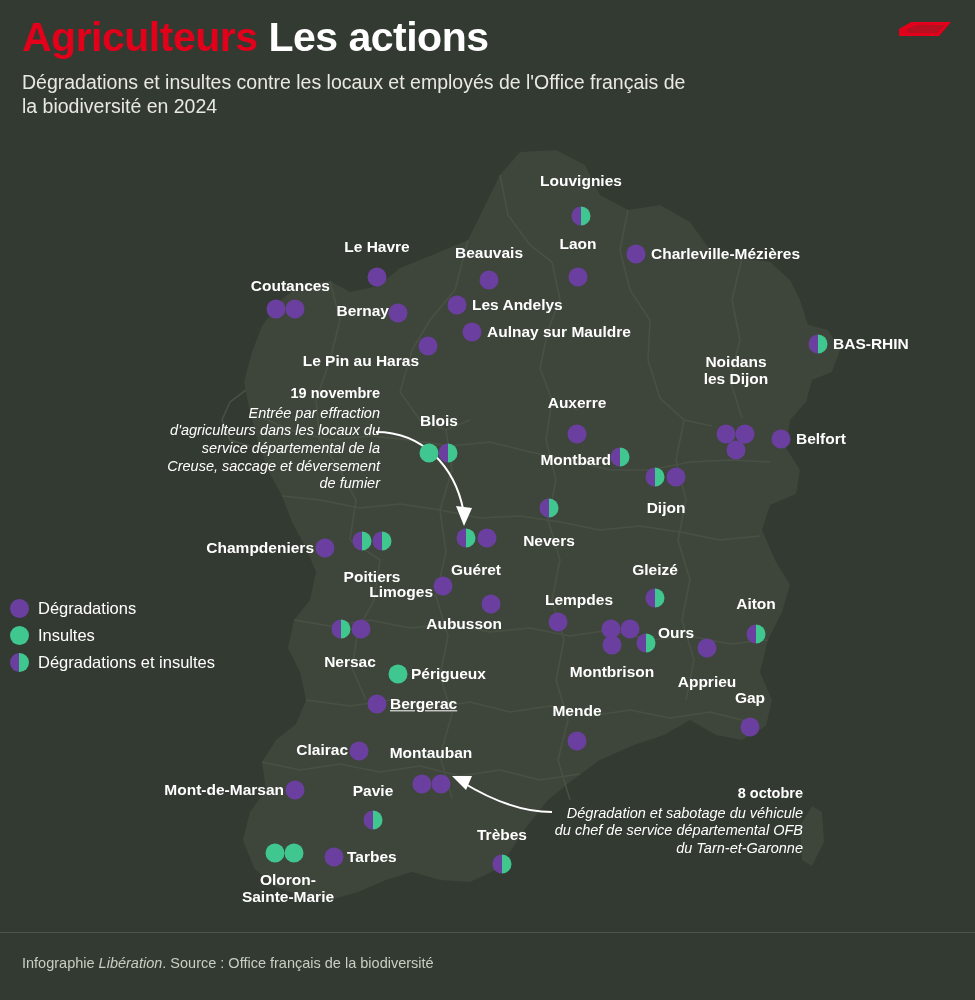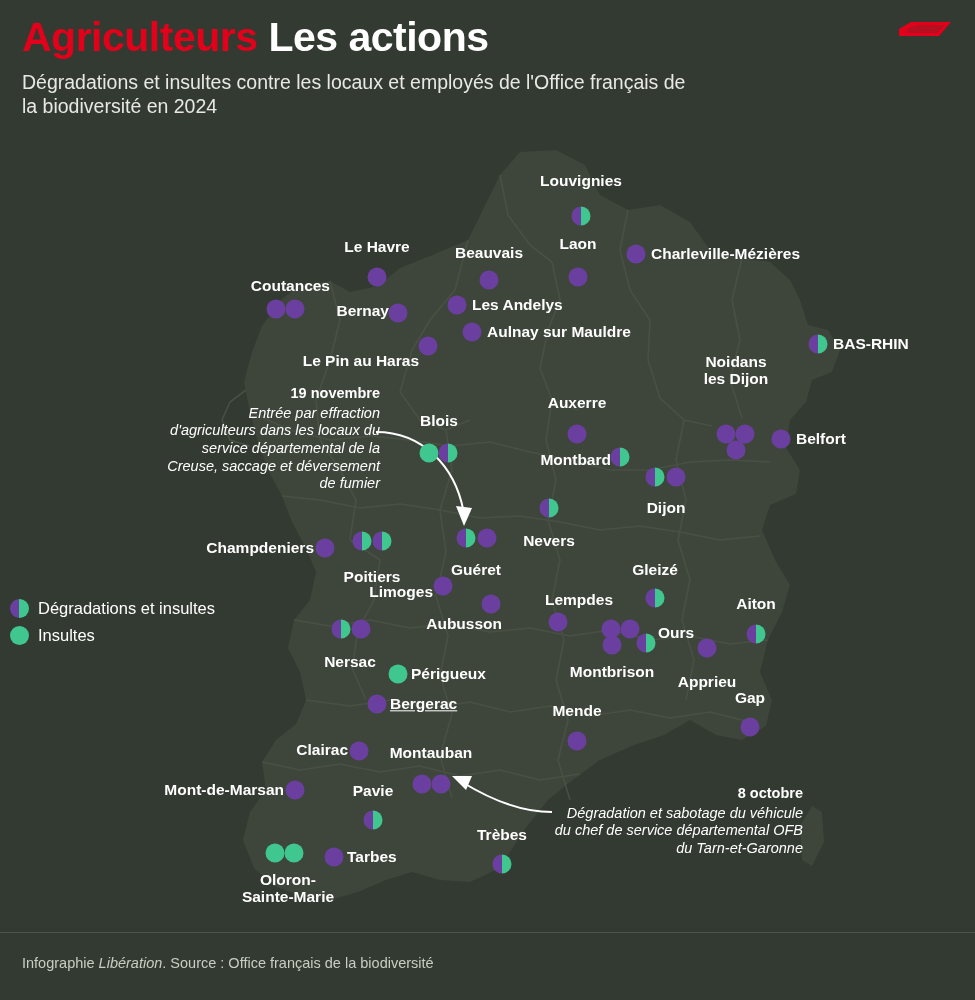--- a/index.html
+++ b/index.html
@@ -205,27 +205,31 @@
 biodiversité en 2024</div>
   </div>
 
   <svg id="logo" viewBox="0 0 56 22" xmlns="http://www.w3.org/2000/svg">
     <polygon points="2,11 14,4 54,4 42,18 2,18" fill="#e2001a"></polygon>
     <polygon points="10,11 20,7 48,7 40,15 10,15" fill="#333a31" opacity="0.25"></polygon>
   </svg>
 
   <div id="legend">
     <div class="legend-row">
-      <span class="legend-swatch sw-both"></span>
-      <span class="legend-label">Dégradations et insultes</span>
+      <span class="legend-swatch sw-deg"></span>
+      <span class="legend-label">Dégradations</span>
     </div>
     <div class="legend-row">
       <span class="legend-swatch sw-ins"></span>
       <span class="legend-label">Insultes</span>
     </div>
+    <div class="legend-row">
+      <span class="legend-swatch sw-both"></span>
+      <span class="legend-label">Dégradations et insultes</span>
+    </div>
   </div>
 
   <div class="annotation ann-right" style="left:150px; top:385px; width:216px;margin-left:14px;">
     <span class="ann-date">19 novembre</span>
     <span class="ann-body">Entrée par effraction d'agriculteurs dans les locaux du service départemental de la Creuse, saccage et déversement de fumier</span>
   </div>
 
   <svg style="position:absolute; left:370px; top:428px; width:110px; height:110px;" viewBox="0 0 110 110" xmlns="http://www.w3.org/2000/svg">
     <path d="M6 4 C 52 4, 86 38, 94 86" stroke="#ffffff" stroke-width="2" fill="none"></path>
     <polygon points="94,98 86,78 102,80" fill="#ffffff"></polygon>

